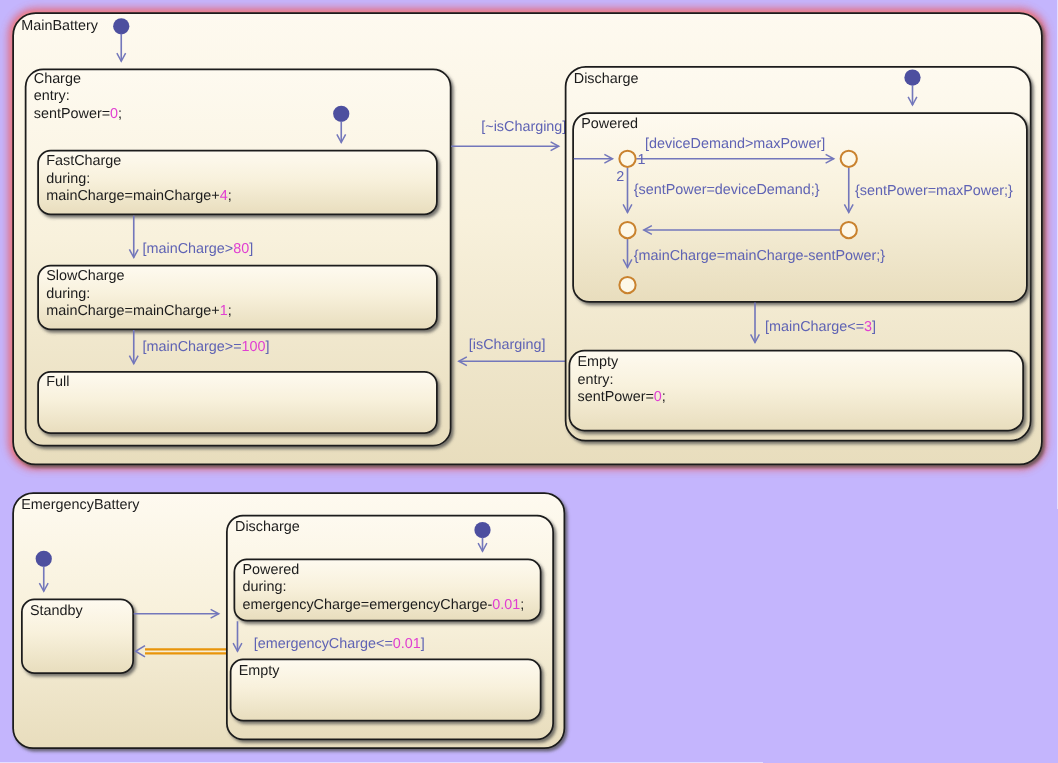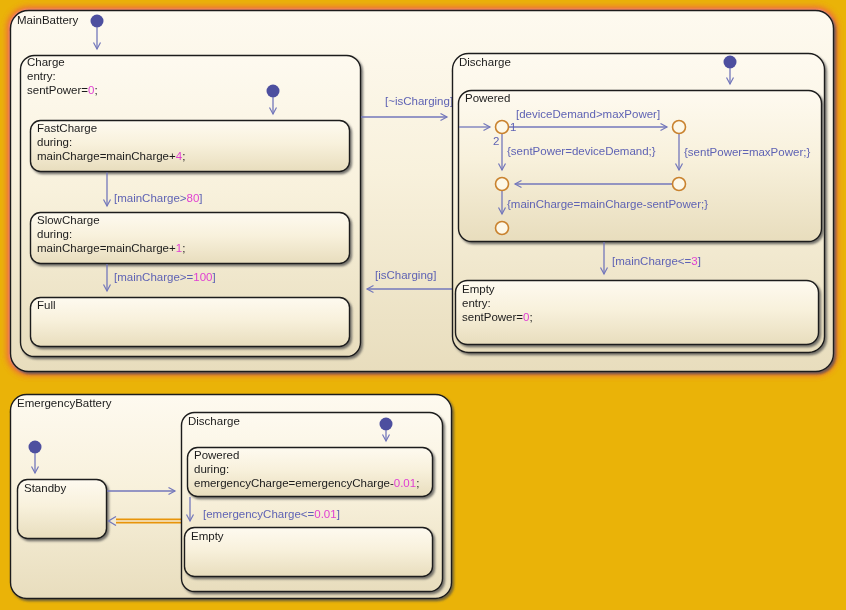--- a/index.html
+++ b/index.html
@@ -1,16 +1,16 @@
 <!DOCTYPE html>
 <html><head>
 <meta charset="utf-8">
 <style>
   html,body{margin:0;padding:0;background:#ffffff;}
-  .canvas{position:relative;width:846px;height:610px;background:#eab308;overflow:hidden;}
+  .canvas{position:relative;width:846px;height:610px;background:#c4b5fd;overflow:hidden;}
   svg{display:block;}
   .state{fill:url(#sg);stroke:#1c1c1c;stroke-width:1.4;filter:url(#ds);}
   .tline{stroke:#7377bb;stroke-width:1.3;fill:none;}
   .st{font:11.5px "Liberation Sans", sans-serif;fill:#1c1c1c;}
   .tl{font:11.5px "Liberation Sans", sans-serif;fill:#5f63b4;}
   .lit{fill:#e03fd2;}
   .jn{fill:#fdf8e8;stroke:#c9822e;stroke-width:1.6;}
   .dot{fill:#4d4f9f;}
   .hl{stroke:#e8940a;stroke-width:5;fill:none;}
   .hlc{stroke:#f6edd6;stroke-width:1.4;fill:none;}

